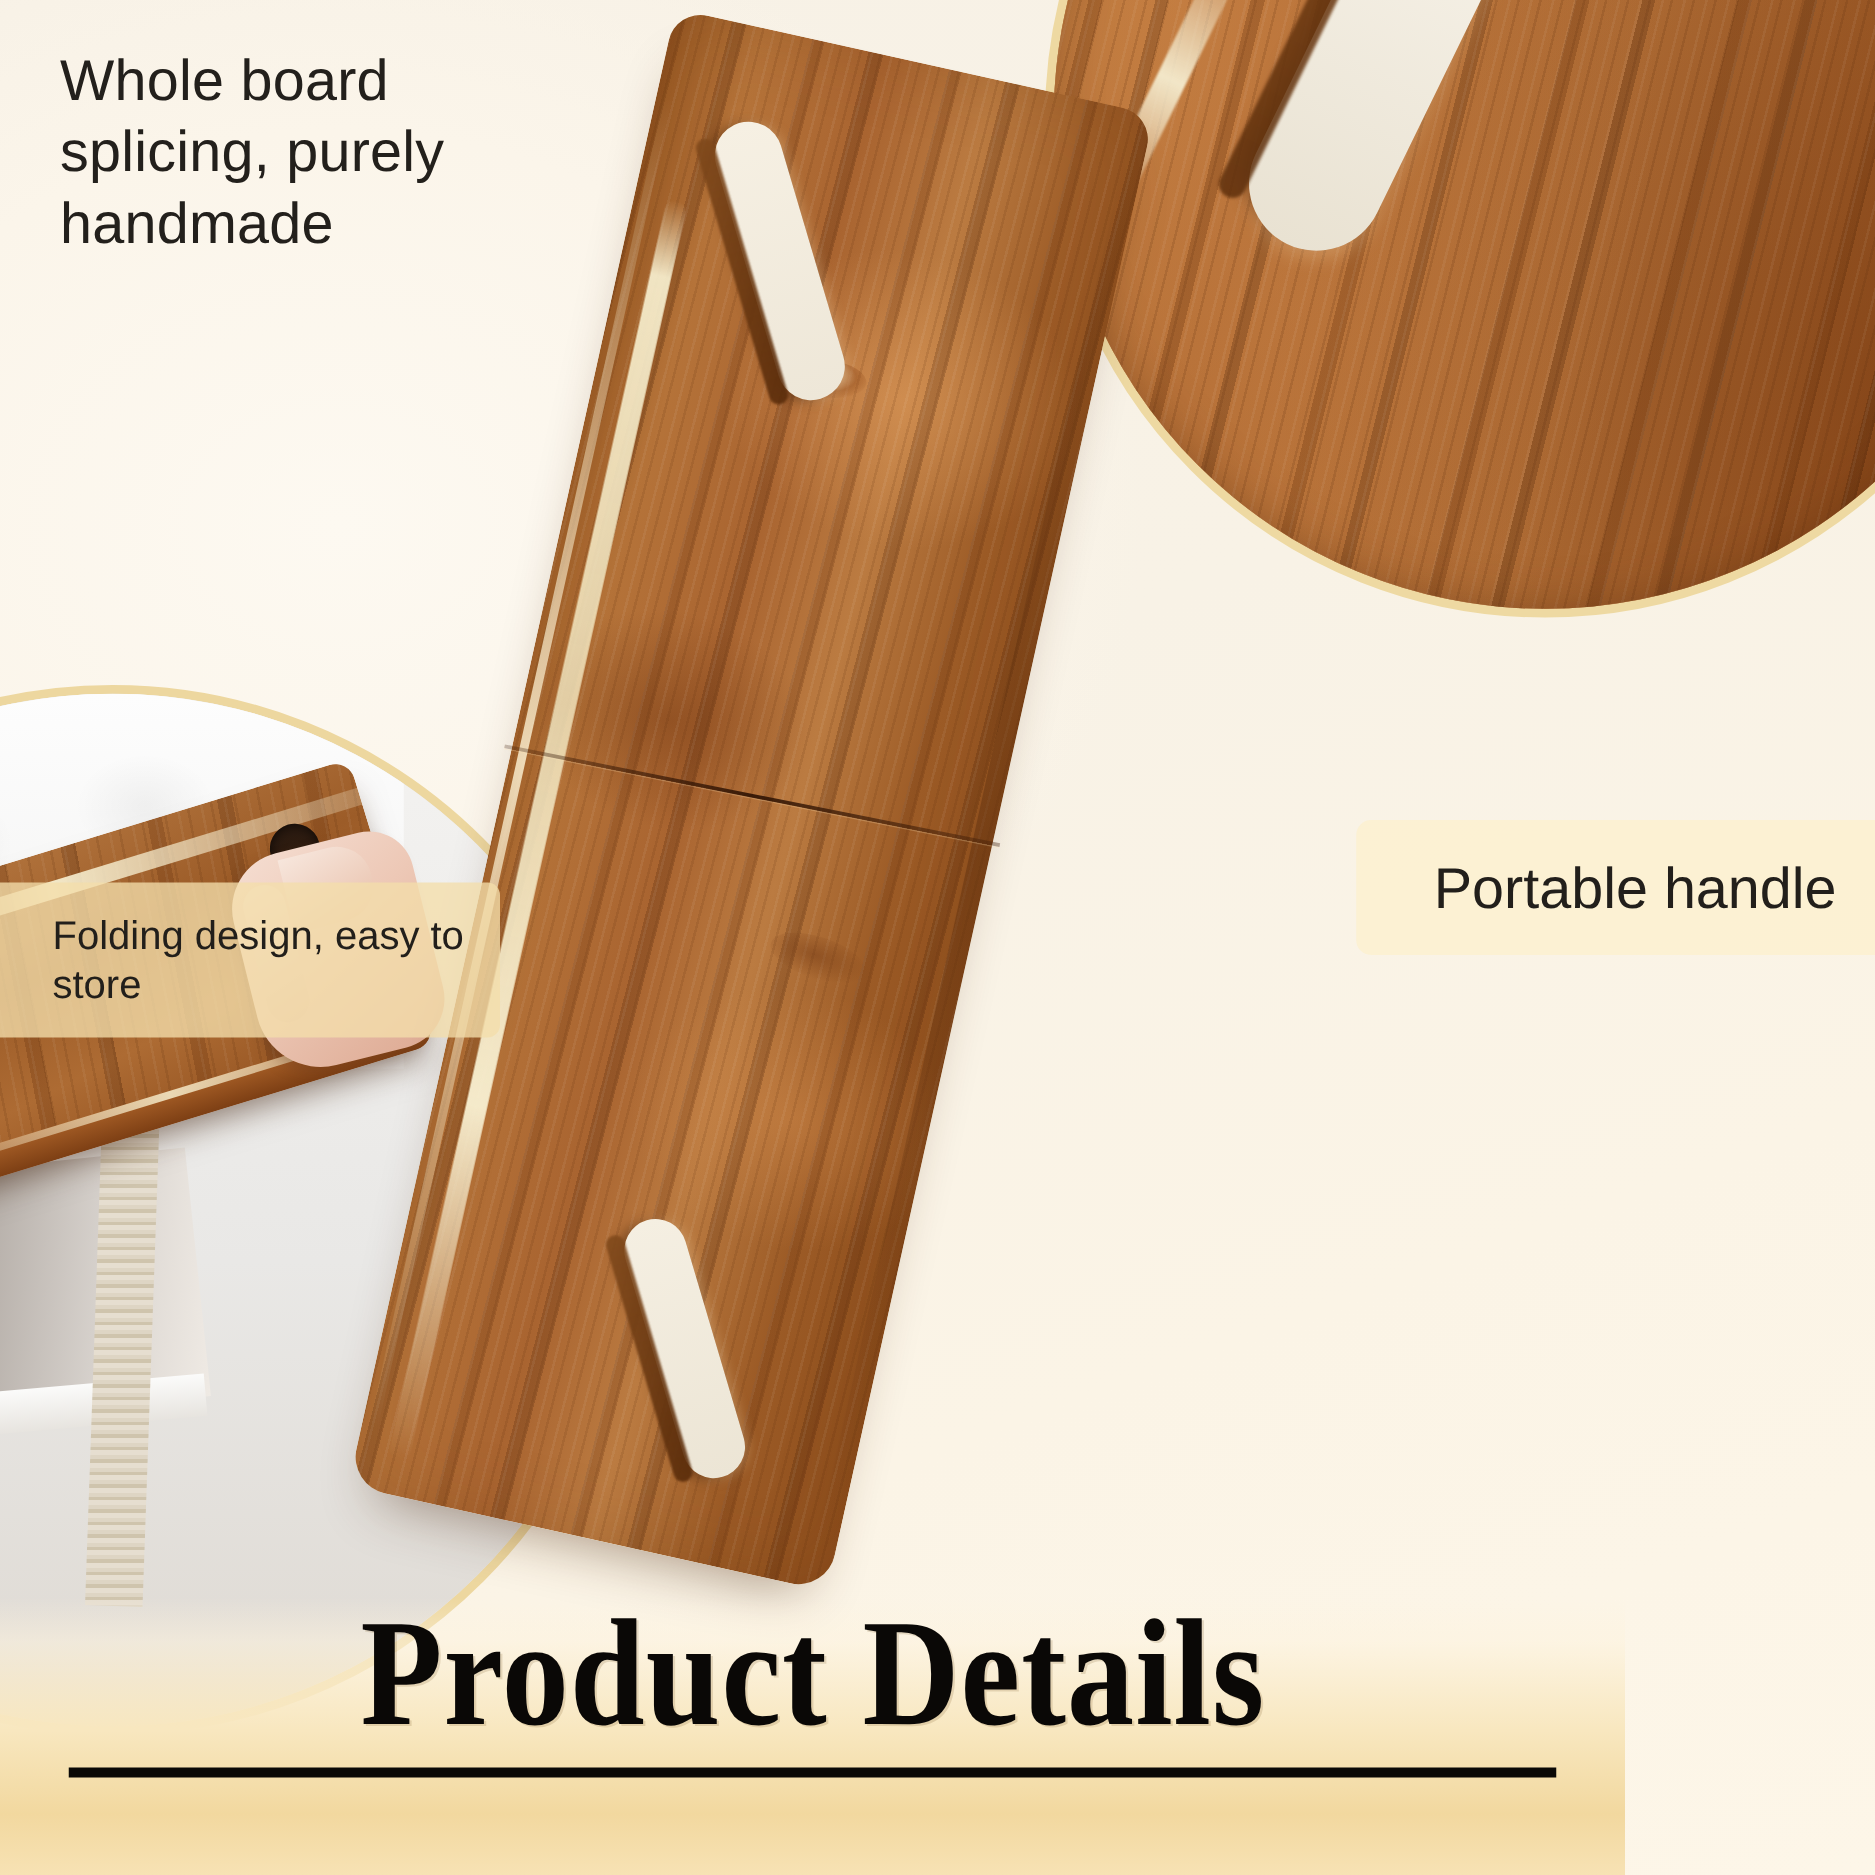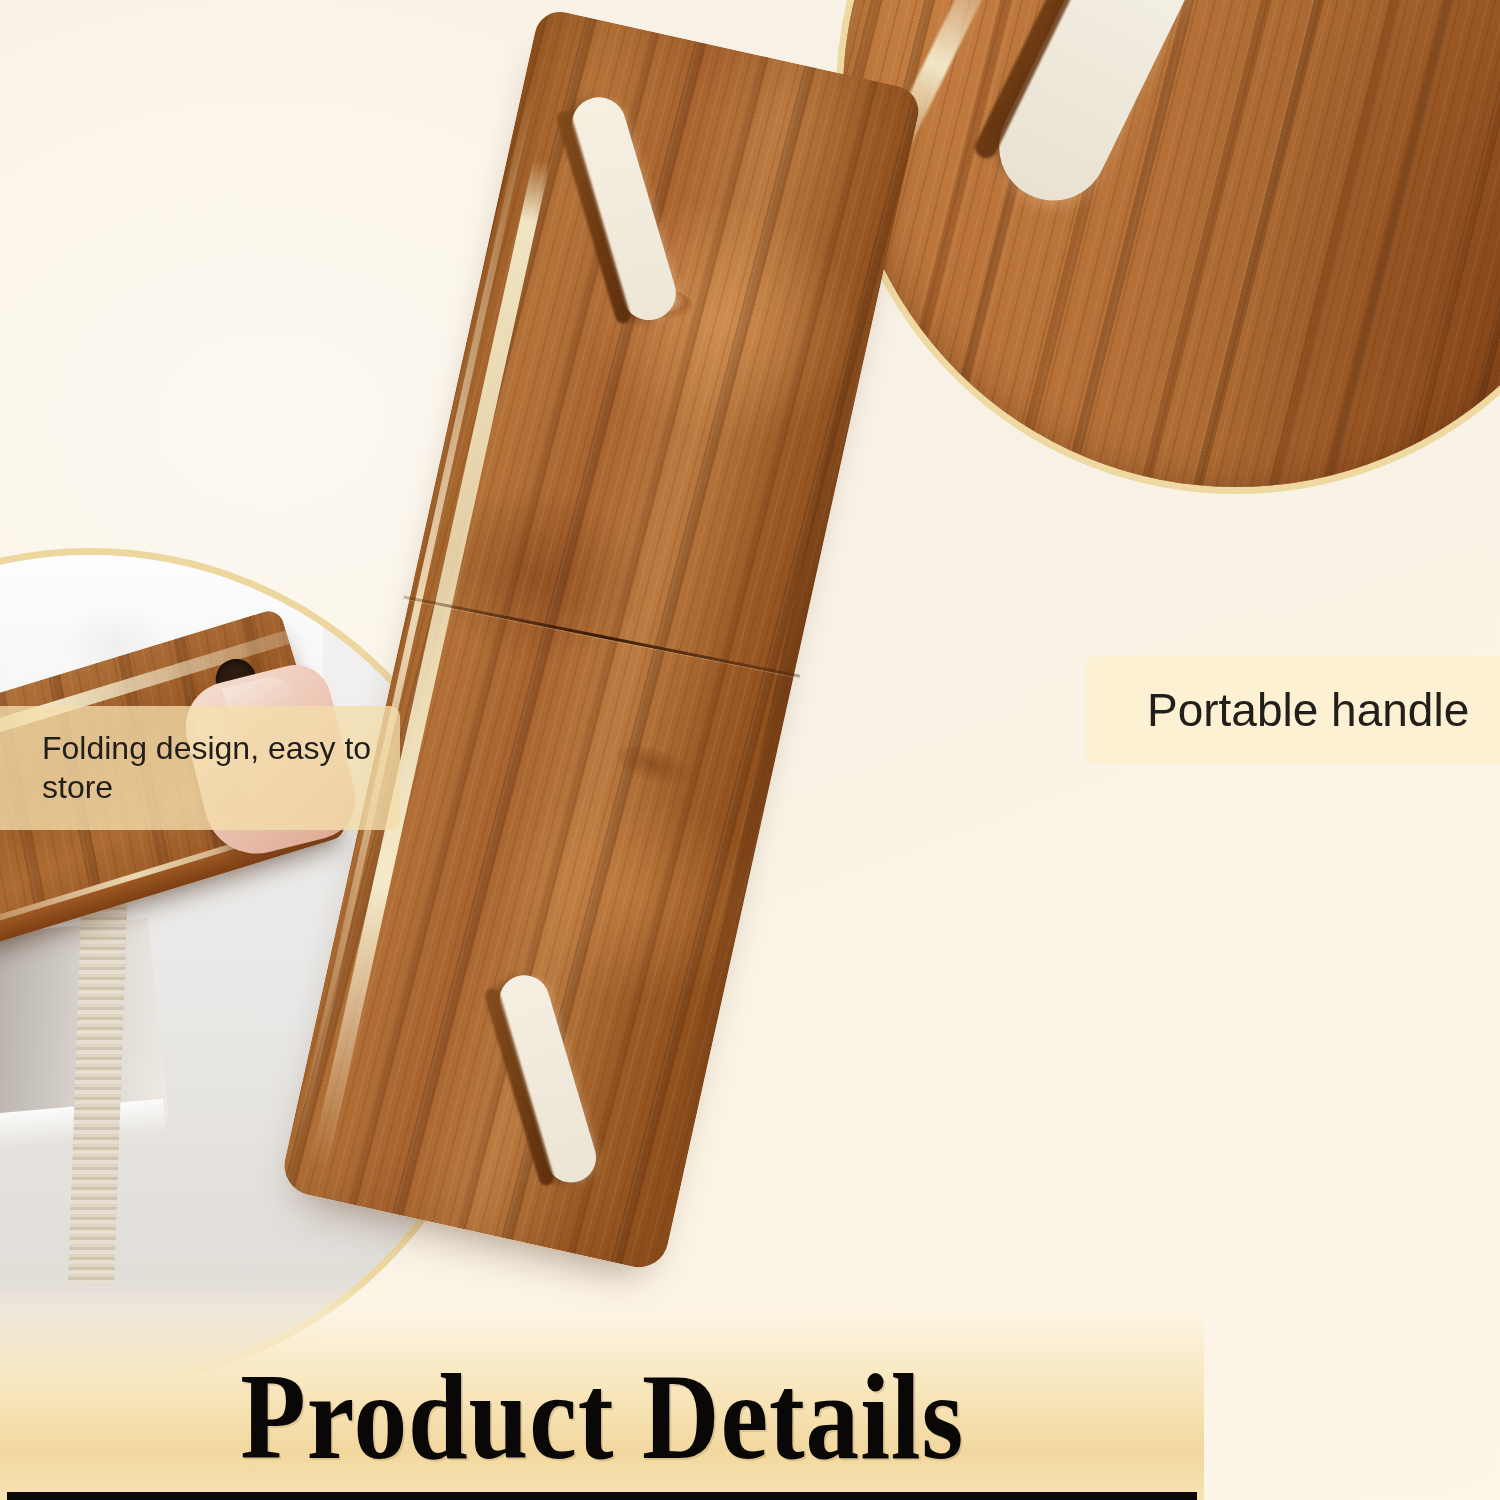--- a/index.html
+++ b/index.html
@@ -309,29 +309,29 @@
   .b-portable{
     left:1085px; top:656px; width:415px; height:108px;
     padding:0 16px 0 62px;
     background:rgba(253,239,198,.62);
     border-radius:12px 0 0 12px;
     font-size:46px;
   }
 
   
   .title-band{
-    position:absolute; left:0; bottom:0; width:1204px; height:222px;
+    position:absolute; left:0; bottom:0; width:1300px; height:222px;
     background:linear-gradient(180deg,
       rgba(255,252,246,0) 0%,
       rgba(253,243,222,.55) 16%,
       #f8e7bf 48%,
       #f2d89f 78%,
       #f7e2b4 100%);
     display:flex; flex-direction:column;
-    align-items:center; justify-content:flex-end;
+    align-items:center; justify-content:flex-start;
   }
   .title-band .title{
     font-family:"Liberation Serif", serif;
     font-weight:700;
     font-size:122px;
     color:#0a0806;
     letter-spacing:1px;
     transform:scaleX(.88);
     line-height:1;
     text-shadow:2px 2px 0 rgba(120,90,40,.18);
@@ -376,20 +376,21 @@
       <div class="sapwood"></div>
       <div class="edge-dark"></div>
       <div class="knot"></div>
       <div class="knot2"></div>
       <div class="slot-top"></div>
       <div class="seam"></div>
       <div class="slot-bot"></div>
     </div>
   </div>
 
+  <div class="callout c-topleft">Whole board splicing, purely handmade</div>
 
   <div class="banner b-folding">Folding design, easy to store</div>
 
   <div class="banner b-portable">Portable handle</div>
 
 
   <div class="title-band">
     <div class="title">Product Details</div>
     <div class="rule"></div>
   </div>

